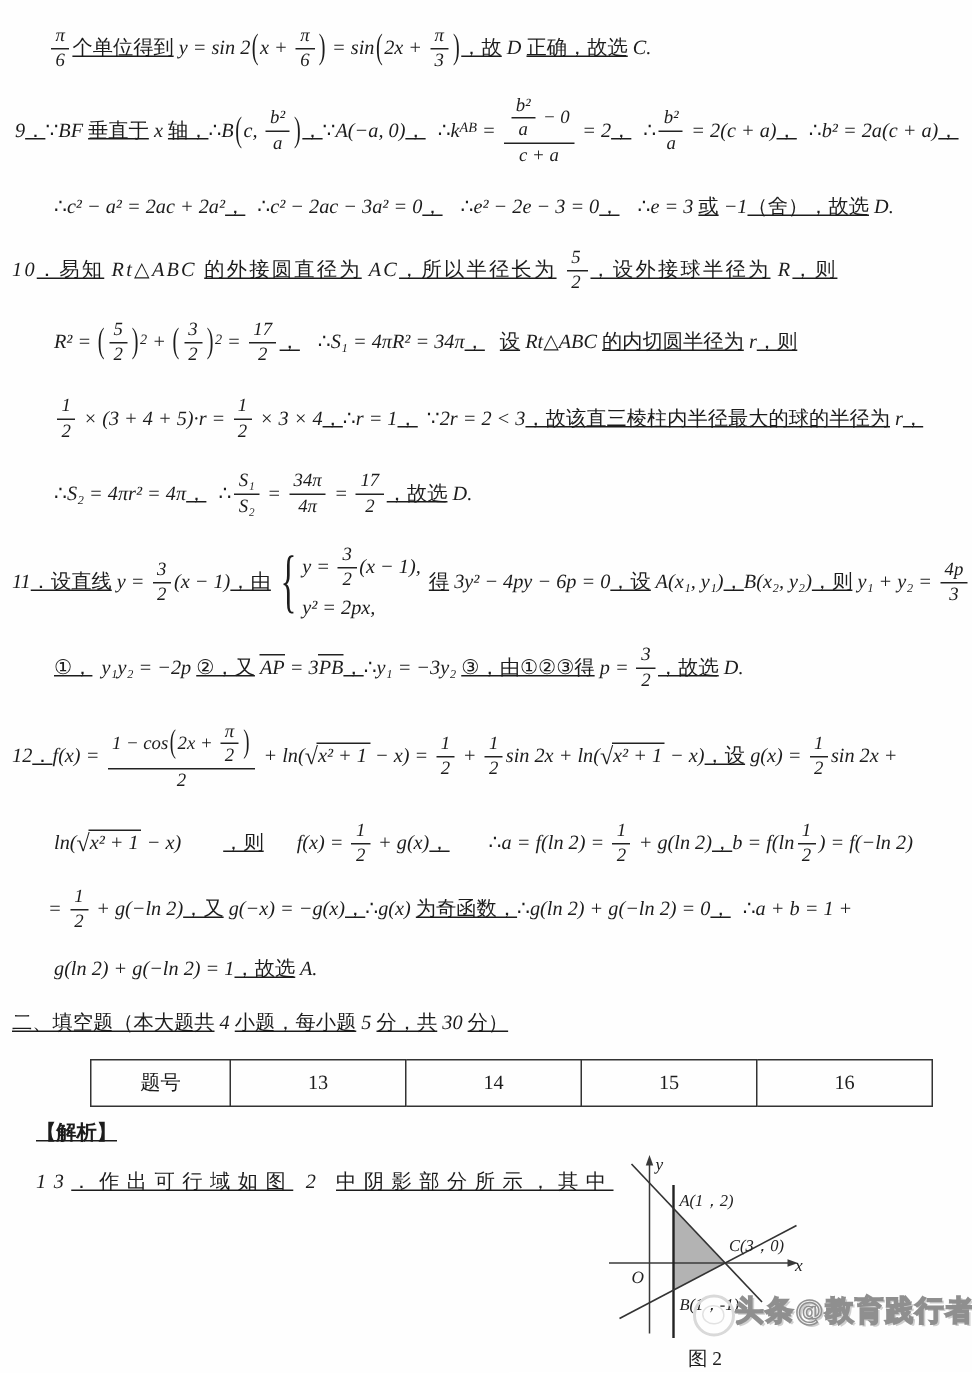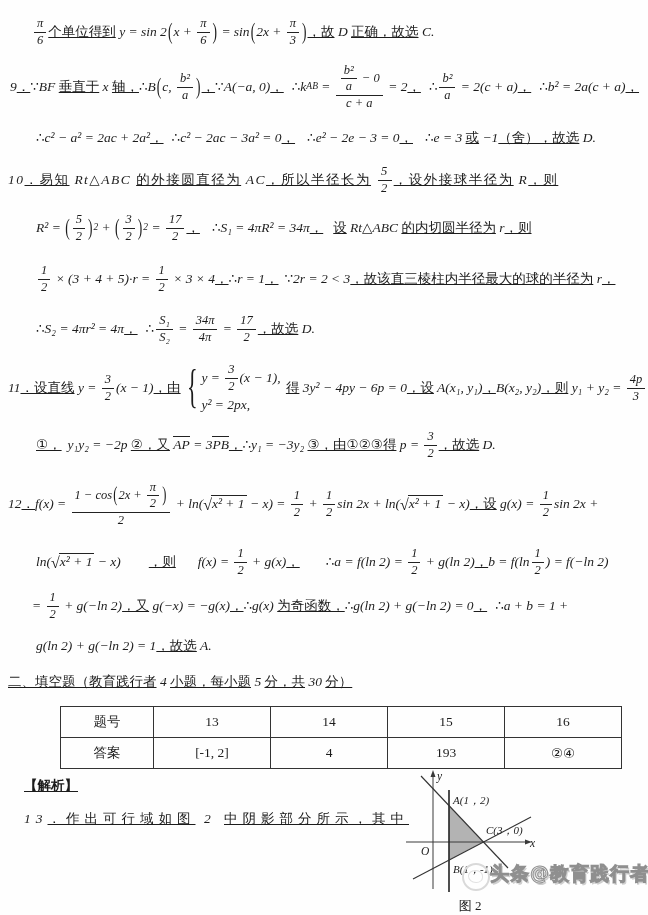--- a/index.html
+++ b/index.html
@@ -96,38 +96,31 @@
       <div class="line" style="min-height: 44px; padding-left: 0px; letter-spacing: 1.5px;"><span class="mi">10</span><span class="cn">．易知</span><span class="mi"> Rt△ABC </span><span class="cn">的外接圆直径为</span><span class="mi"> AC</span><span class="cn">，所以半径长为</span><span class="mi"> </span><span class="frac"><span class="num"><span class="mi">5</span></span><span class="den"><span class="mi">2</span></span></span><span class="cn">，设外接球半径为</span><span class="mi"> R</span><span class="cn">，则</span></div>
       <div class="line" style="min-height: 52px; padding-left: 28px;"><span class="mi">R² = </span><span class="pgroup"><span class="bp">(</span><span class="pinner"><span class="frac"><span class="num"><span class="mi">5</span></span><span class="den"><span class="mi">2</span></span></span></span><span class="bp">)</span></span><sup><span class="mi">2</span></sup><span class="mi"> + </span><span class="pgroup"><span class="bp">(</span><span class="pinner"><span class="frac"><span class="num"><span class="mi">3</span></span><span class="den"><span class="mi">2</span></span></span></span><span class="bp">)</span></span><sup><span class="mi">2</span></sup><span class="mi"> = </span><span class="frac"><span class="num"><span class="mi">17</span></span><span class="den"><span class="mi">2</span></span></span><span class="cn">，</span><span class="gap" style="width: 12px;"></span><span class="mi">∴S₁ = 4πR² = 34π</span><span class="cn">，</span><span class="gap" style="width: 10px;"></span><span class="cn">设</span><span class="mi"> Rt△ABC </span><span class="cn">的内切圆半径为</span><span class="mi"> r</span><span class="cn">，则</span></div>
       <div class="line" style="min-height: 50px; padding-left: 28px;"><span class="frac"><span class="num"><span class="mi">1</span></span><span class="den"><span class="mi">2</span></span></span><span class="mi"> × (3 + 4 + 5)·r = </span><span class="frac"><span class="num"><span class="mi">1</span></span><span class="den"><span class="mi">2</span></span></span><span class="mi"> × 3 × 4</span><span class="cn">，</span><span class="mi">∴r = 1</span><span class="cn">，</span><span class="gap" style="width: 6px;"></span><span class="mi">∵2r = 2 &lt; 3</span><span class="cn">，故该直三棱柱内半径最大的球的半径为</span><span class="mi"> r</span><span class="cn">，</span></div>
       <div class="line" style="min-height: 50px; padding-left: 28px;"><span class="mi">∴S₂ = 4πr² = 4π</span><span class="cn">，</span><span class="gap" style="width: 8px;"></span><span class="mi">∴</span><span class="frac"><span class="num"><span class="mi">S₁</span></span><span class="den"><span class="mi">S₂</span></span></span><span class="mi"> = </span><span class="frac"><span class="num"><span class="mi">34π</span></span><span class="den"><span class="mi">4π</span></span></span><span class="mi"> = </span><span class="frac"><span class="num"><span class="mi">17</span></span><span class="den"><span class="mi">2</span></span></span><span class="cn">，故选</span><span class="mi"> D.</span></div>
       <div class="line" style="min-height: 68px; padding-left: 0px;"><span class="mi">11</span><span class="cn">．设直线</span><span class="mi"> y = </span><span class="frac"><span class="num"><span class="mi">3</span></span><span class="den"><span class="mi">2</span></span></span><span class="mi">(x − 1)</span><span class="cn">，由</span><span class="mi"> </span><span class="cases"><span class="brace">{</span><span class="ccol"><span class="crow"><span class="mi">y = </span><span class="frac"><span class="num"><span class="mi">3</span></span><span class="den"><span class="mi">2</span></span></span><span class="mi">(x − 1),</span></span><span class="crow"><span class="mi">y² = 2px,</span></span></span></span><span class="mi"> </span><span class="cn">得</span><span class="mi"> 3y² − 4py − 6p = 0</span><span class="cn">，设</span><span class="mi"> A(x₁, y₁)</span><span class="cn">，</span><span class="mi">B(x₂, y₂)</span><span class="cn">，则</span><span class="mi"> y₁ + y₂ = </span><span class="frac"><span class="num"><span class="mi">4p</span></span><span class="den"><span class="mi">3</span></span></span></div>
       <div class="line" style="min-height: 46px; padding-left: 28px;"><span class="cn">①，</span><span class="gap" style="width: 6px;"></span><span class="mi">y₁y₂ = −2p </span><span class="cn">②，又</span><span class="mi"> </span><span class="ol mi"><span class="mi">AP</span></span><span class="mi"> = 3</span><span class="ol mi"><span class="mi">PB</span></span><span class="cn">，</span><span class="mi">∴y₁ = −3y₂ </span><span class="cn">③，由①②③得</span><span class="mi"> p = </span><span class="frac"><span class="num"><span class="mi">3</span></span><span class="den"><span class="mi">2</span></span></span><span class="cn">，故选</span><span class="mi"> D.</span></div>
       <div class="line" style="min-height: 72px; padding-left: 0px;"><span class="mi">12</span><span class="cn">．</span><span class="mi">f(x) = </span><span class="frac"><span class="num"><span class="mi">1 − cos</span><span class="pgroup"><span class="bp">(</span><span class="pinner"><span class="mi">2x + </span><span class="frac"><span class="num"><span class="mi">π</span></span><span class="den"><span class="mi">2</span></span></span></span><span class="bp">)</span></span></span><span class="den"><span class="mi">2</span></span></span><span class="mi"> + ln(</span><span class="sqrt"><span class="rsign">√</span><span class="rad"><span class="mi">x² + 1</span></span></span><span class="mi"> − x) = </span><span class="frac"><span class="num"><span class="mi">1</span></span><span class="den"><span class="mi">2</span></span></span><span class="mi"> + </span><span class="frac"><span class="num"><span class="mi">1</span></span><span class="den"><span class="mi">2</span></span></span><span class="mi">sin 2x + ln(</span><span class="sqrt"><span class="rsign">√</span><span class="rad"><span class="mi">x² + 1</span></span></span><span class="mi"> − x)</span><span class="cn">，设</span><span class="mi"> g(x) = </span><span class="frac"><span class="num"><span class="mi">1</span></span><span class="den"><span class="mi">2</span></span></span><span class="mi">sin 2x +</span></div>
       <div class="line" style="min-height: 44px; padding-left: 28px;"><span class="mi">ln(</span><span class="sqrt"><span class="rsign">√</span><span class="rad"><span class="mi">x² + 1</span></span></span><span class="mi"> − x)</span><span class="gap" style="width: 28px;"></span><span class="cn">，则</span><span class="gap" style="width: 22px;"></span><span class="mi">f(x) = </span><span class="frac"><span class="num"><span class="mi">1</span></span><span class="den"><span class="mi">2</span></span></span><span class="mi"> + g(x)</span><span class="cn">，</span><span class="gap" style="width: 26px;"></span><span class="mi">∴a = f(ln 2) = </span><span class="frac"><span class="num"><span class="mi">1</span></span><span class="den"><span class="mi">2</span></span></span><span class="mi"> + g(ln 2)</span><span class="cn">，</span><span class="mi">b = f(ln</span><span class="frac"><span class="num"><span class="mi">1</span></span><span class="den"><span class="mi">2</span></span></span><span class="mi">) = f(−ln 2)</span></div>
       <div class="line" style="min-height: 44px; padding-left: 24px;"><span class="mi">= </span><span class="frac"><span class="num"><span class="mi">1</span></span><span class="den"><span class="mi">2</span></span></span><span class="mi"> + g(−ln 2)</span><span class="cn">，又</span><span class="mi"> g(−x) = −g(x)</span><span class="cn">，</span><span class="mi">∴g(x) </span><span class="cn">为奇函数，</span><span class="mi">∴g(ln 2) + g(−ln 2) = 0</span><span class="cn">，</span><span class="gap" style="width: 8px;"></span><span class="mi">∴a + b = 1 +</span></div>
       <div class="line" style="min-height: 36px; padding-left: 28px;"><span class="mi">g(ln 2) + g(−ln 2) = 1</span><span class="cn">，故选</span><span class="mi"> A.</span></div>
-      <div class="line" style="min-height: 36px; padding-left: 0px;"><span class="cn">二、填空题（教育践行者</span><span class="mi"> 4 </span><span class="cn">小题，每小题</span><span class="mi"> 5 </span><span class="cn">分，共</span><span class="mi"> 30 </span><span class="cn">分）</span></div>
+      <div class="line" style="min-height: 36px; padding-left: 0px;"><span class="cn">二、填空题（本大题共</span><span class="mi"> 4 </span><span class="cn">小题，每小题</span><span class="mi"> 5 </span><span class="cn">分，共</span><span class="mi"> 30 </span><span class="cn">分）</span></div>
     </div>
 
   <table class="answers">
     <tbody>
         <tr>
           <td>题号</td>
           <td>13</td>
           <td>14</td>
           <td>15</td>
           <td>16</td>
-        </tr>
-        <tr>
-          <td>答案</td>
-          <td>[-1, 2]</td>
-          <td>4</td>
-          <td>193</td>
-          <td>②④</td>
         </tr>
       </tbody>
   </table>
 
   <div class="bottom">
       <div class="line" style="min-height: 26px; padding-left: 0px; font-weight: bold;"><span class="cn">【解析】</span></div>
       <div class="line" style="min-height: 40px; padding-left: 0px; letter-spacing: 5px;"><span class="mi">13</span><span class="cn">．作出可行域如图</span><span class="mi"> 2 </span><span class="cn">中阴影部分所示，其中</span></div>
     </div>
 
   <div class="figure">

